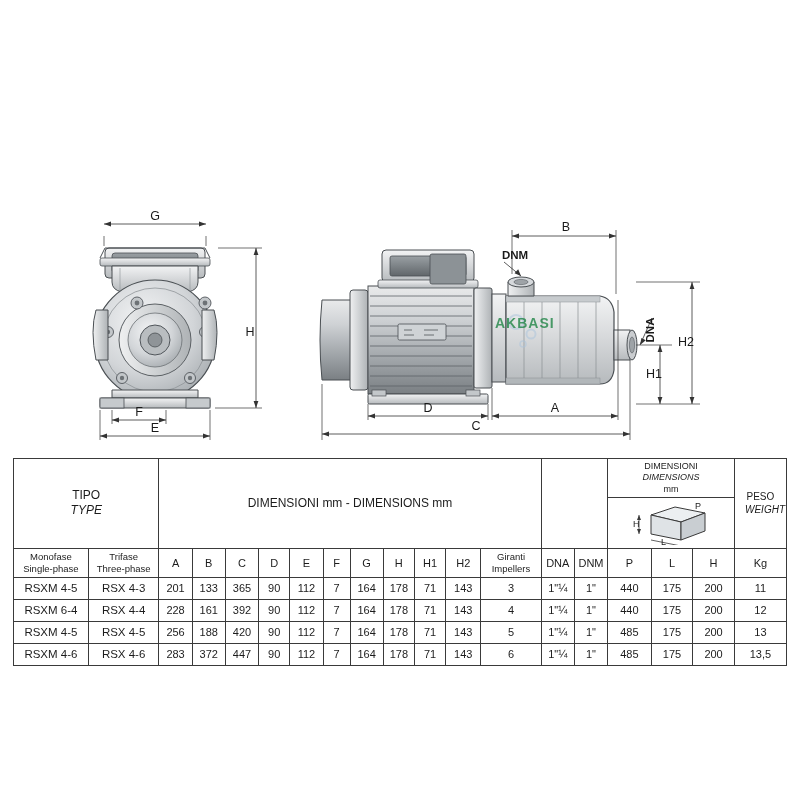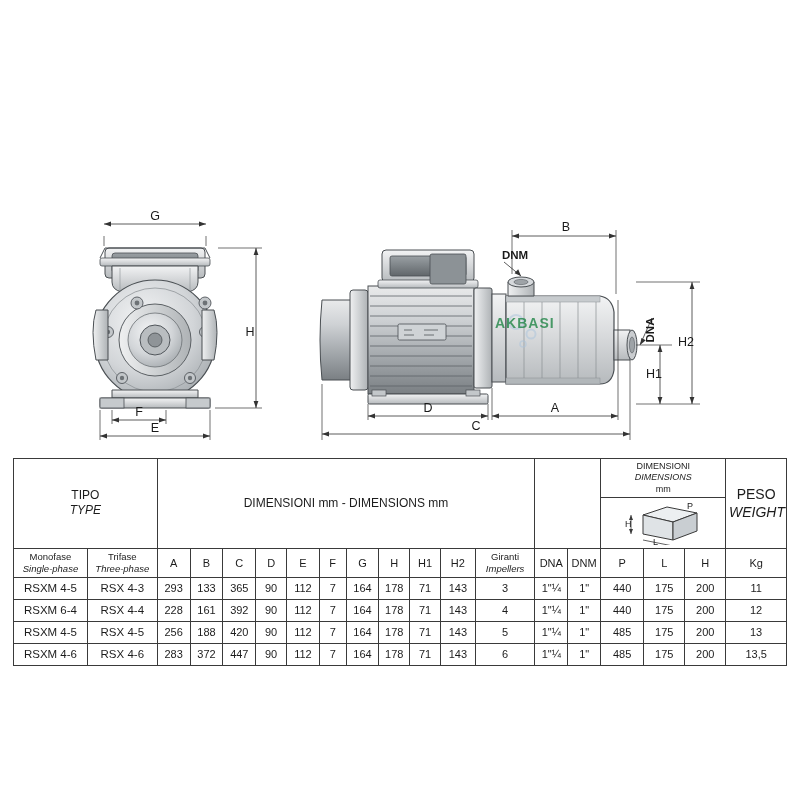--- a/index.html
+++ b/index.html
@@ -70,29 +70,29 @@
     font-size: 12px;
     line-height: 1.3;
   }
   .hdr-dimbox {
     font-size: 9px;
     line-height: 1.25;
     padding: 2px 3px;
   }
   .hdr-dimbox .it { font-style: italic; }
   .hdr-peso {
-    font-size: 14px;
+    font-size: 10px;
     line-height: 1.3;
   }
   .hdr-peso .it { font-style: italic; text-align: right; }
   .sub {
     font-size: 9.5px;
     line-height: 1.25;
   }
-  .sub .it { font-style: italic; }
+  .sub .it { }
   .sub-left {
     text-align: left;
     padding-left: 5px;
   }
   .col-letter {
     font-size: 11px;
   }
   .row-val {
     font-size: 11px;
     height: 22px;
@@ -414,21 +414,21 @@
         <td class="col-letter">DNM</td>
         <td class="col-letter">P</td>
         <td class="col-letter">L</td>
         <td class="col-letter">H</td>
         <td class="col-letter">Kg</td>
       </tr>
 
       <tr class="row-val">
         <td class="model sub-left">RSXM 4-5</td>
         <td class="model sub-left">RSX 4-3</td>
-        <td>293</td>
+        <td>201</td>
         <td>133</td>
         <td>365</td>
         <td>90</td>
         <td>112</td>
         <td>7</td>
         <td>164</td>
         <td>178</td>
         <td>71</td>
         <td>143</td>
         <td>3</td>

